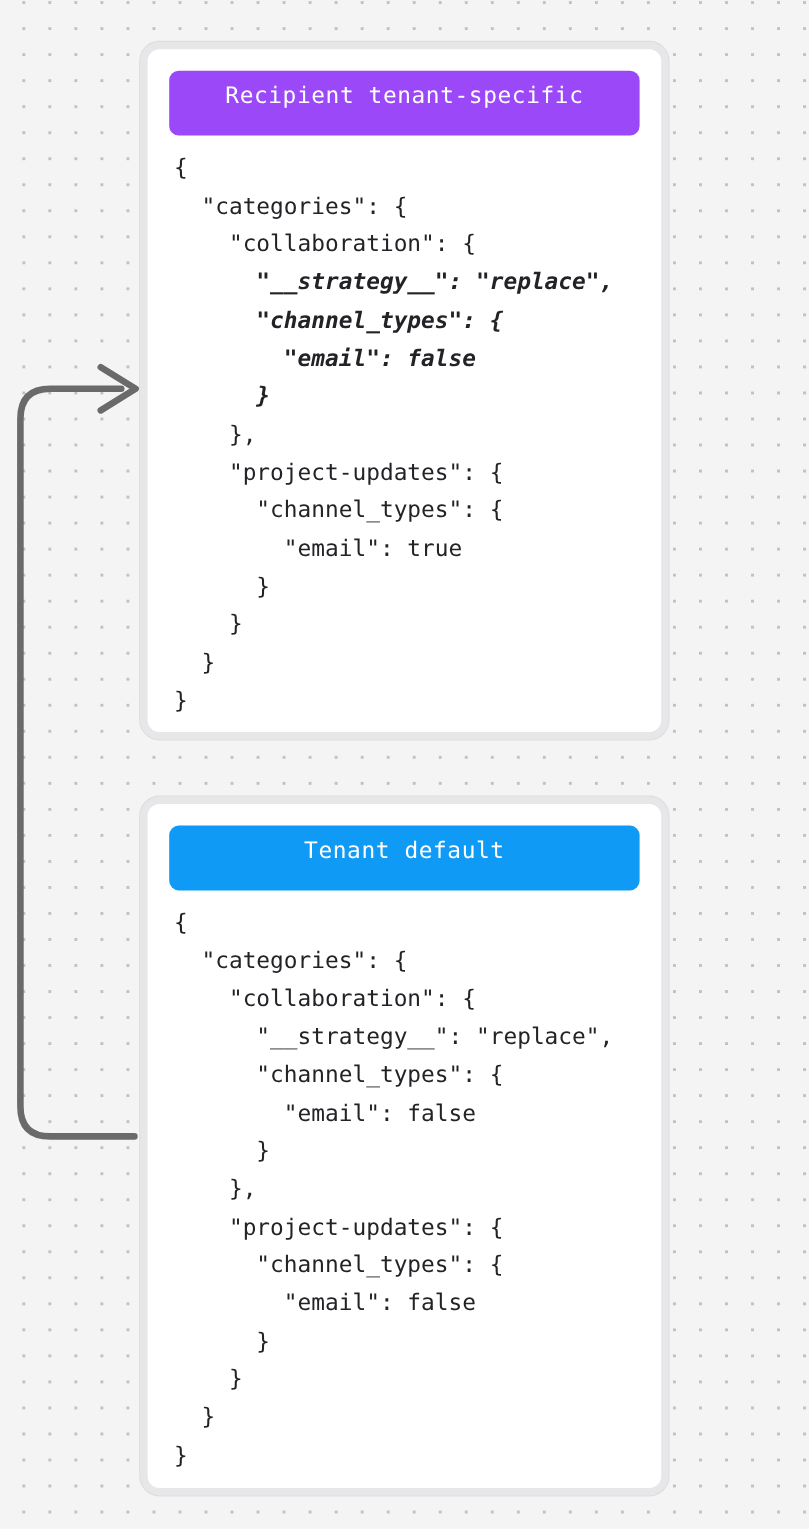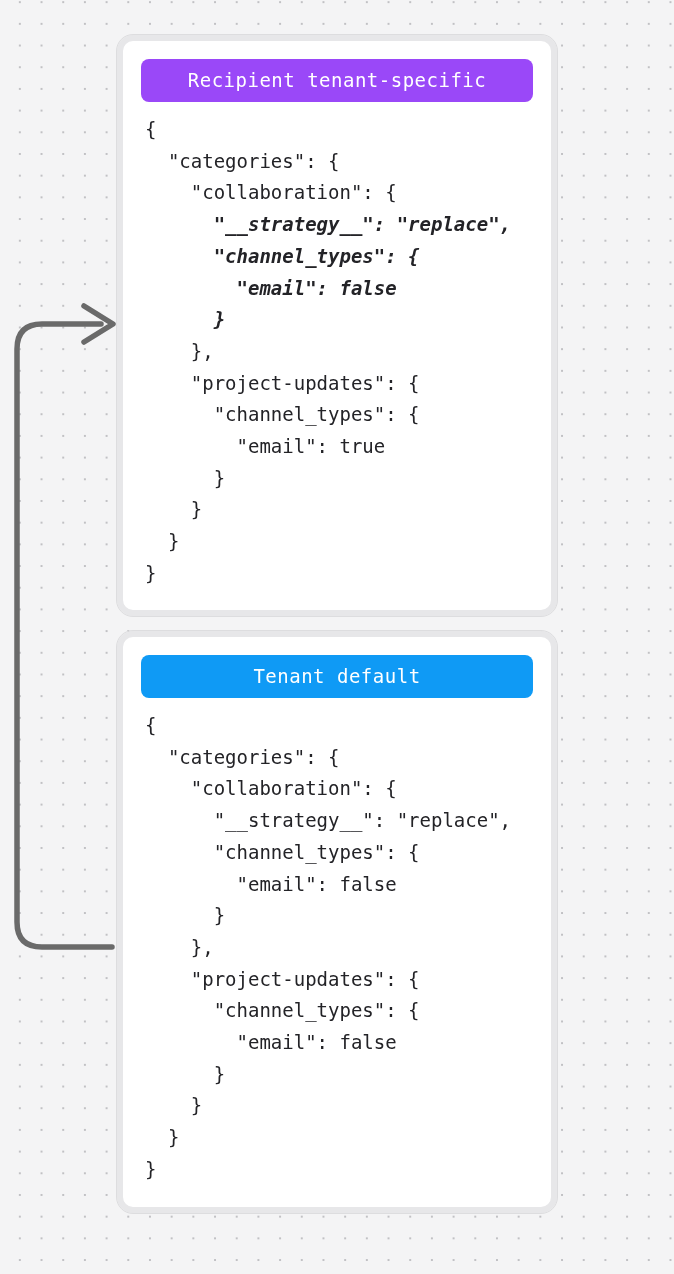--- a/index.html
+++ b/index.html
@@ -40,23 +40,23 @@
     left: 117px;
     width: 440px;
     box-sizing: border-box;
     background: #ffffff;
     border: 6px solid #e7e7e9;
     outline: 1px solid #dddddf;
     border-radius: 16px;
     padding: 18px 18px 18px 18px;
   }
   .card-top { top: 35px; height: 581px; }
-  .card-bottom { top: 631px; height: 582px; }
+  .card-bottom { top: 664px; height: 582px; }
   .badge {
-    height: 43px;
+    height: 54px;
     line-height: 43px;
     border-radius: 8px;
     text-align: center;
     color: #ffffff;
     font-size: 19px;
     letter-spacing: 0.5px;
     white-space: nowrap;
     overflow: hidden;
   }
   .code {

